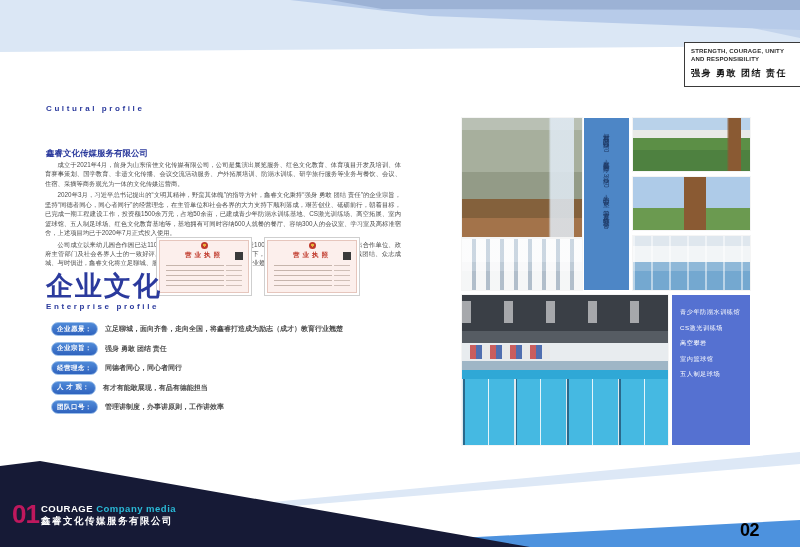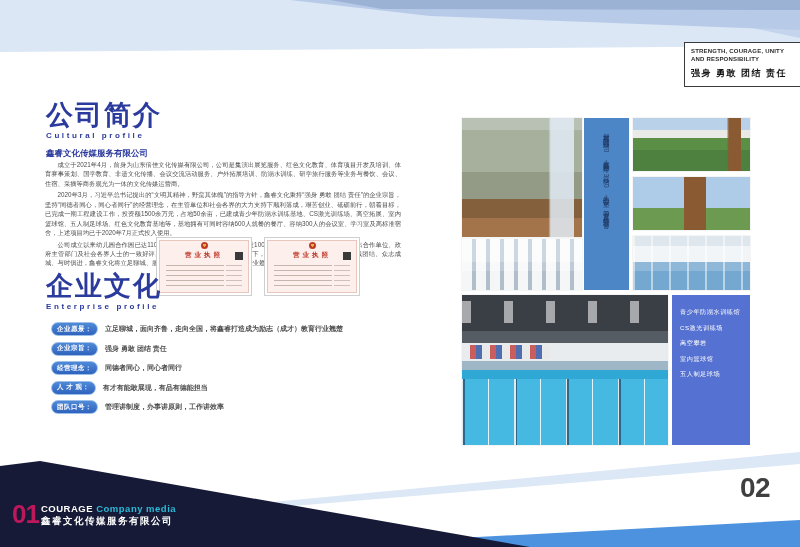--- a/index.html
+++ b/index.html
@@ -101,40 +101,39 @@
           clip-path:polygon(230px 58px,800px 4px,800px 16px,246px 62px);}
   .footer-blue{top:510px;left:0;width:800px;height:37px;background:#4d92de;
                clip-path:polygon(290px 37px,800px 10px,800px 37px);}
   .footer-navy{top:455px;left:0;width:800px;height:92px;background:#161a36;
                clip-path:polygon(0 11px,40px 6px,530px 92px,0 92px);}
   .page-no-left{top:499px;left:12px;font-size:26px;font-weight:800;color:#be185d;letter-spacing:-1px;}
   .brand{top:503px;left:41px;line-height:1.25;}
   .brand .lat{font-size:9.5px;font-weight:bold;color:#fff;letter-spacing:.5px;}
   .brand .lat .cy{color:#2ab9d6;font-weight:bold;}
   .brand .cn{font-size:9.5px;font-weight:bold;color:#fff;letter-spacing:1.5px;}
-  .page-no-right{top:472px;left:740px;font-size:28px;font-weight:800;color:#404040;letter-spacing:-.5px;}
+  .page-no-right{top:520px;left:740px;font-size:18px;font-weight:800;color:#000000;letter-spacing:-.5px;}
 </style>
 </head>
 <body>
 
 <div class="page">
 
   <div class="abs deco-a"></div>
   <div class="abs deco-e"></div>
   <div class="abs deco-b"></div>
   <div class="abs deco-c"></div>
 
   <div class="abs motto">
     <div class="en">STRENGTH, COURAGE, UNITY</div>
     <div class="en">AND RESPONSIBILITY</div>
     <div class="cn">强身 勇敢 团结 责任</div>
   </div>
 
   <div class="abs intro-title">
-    <div class="sec-title-cn">公司简介</div>
     <div class="sec-title-en">Cultural profile</div>
   </div>
   <div class="abs company-name">鑫睿文化传媒服务有限公司</div>
   <div class="abs paras">
     <p>成立于2021年4月，前身为山东倍佳文化传媒有限公司，公司是集演出展览服务、红色文化教育、体育项目开发及培训、体育赛事策划、国学教育、非遗文化传播、会议交流活动服务、户外拓展培训、防溺水训练、研学旅行服务等业务与餐饮、会议、住宿、采摘等商务观光为一体的文化传媒运营商。</p>
     <p>2020年3月，习近平总书记提出的“文明其精神，野蛮其体魄”的指导方针，鑫睿文化秉持“强身 勇敢 团结 责任”的企业宗旨，坚持“同德者同心，同心者同行”的经营理念，在主管单位和社会各界的大力支持下顺利落成，艰苦创业、砥砺前行，朝着目标，已完成一期工程建设工作，投资额1500余万元，占地50余亩，已建成青少年防溺水训练基地、CS激光训练场、高空拓展、室内篮球馆、五人制足球场、红色文化教育基地等，基地拥有可同时容纳600人就餐的餐厅、容纳300人的会议室、学习室及高标准宿舍，上述项目均已于2020年7月正式投入使用。</p>
     <p>公司成立以来幼儿园合作园已达110余家，中小学20余所，服务幼儿近1000余人，中小学生20000余人，演出合作单位、政府主管部门及社会各界人士的一致好评。鑫睿人在国家相关产业政策指引下，在鑫睿特色企业文化引领下，精诚团结、众志成城、与时俱进，鑫睿文化将立足聊城、服务齐鲁、走向全国，发展成长为行业翘楚。</p>
   </div>
 
   <div class="abs licenses">

